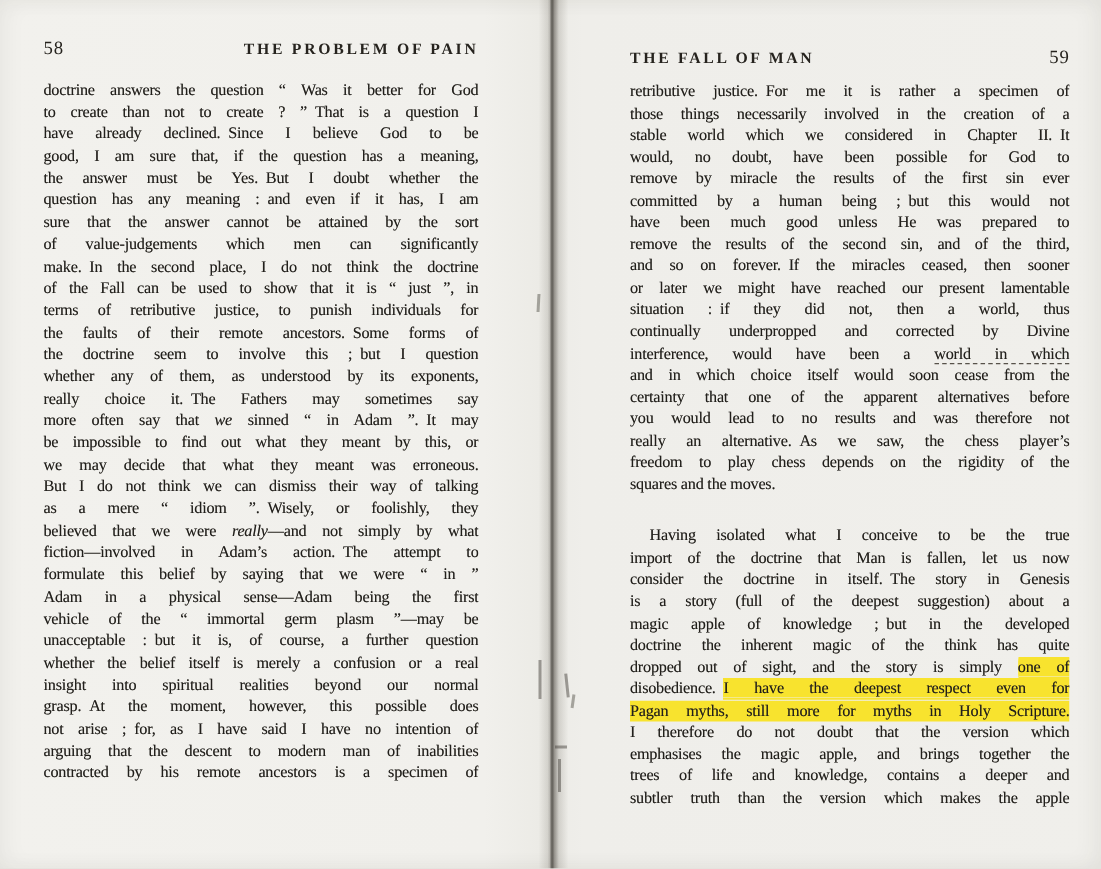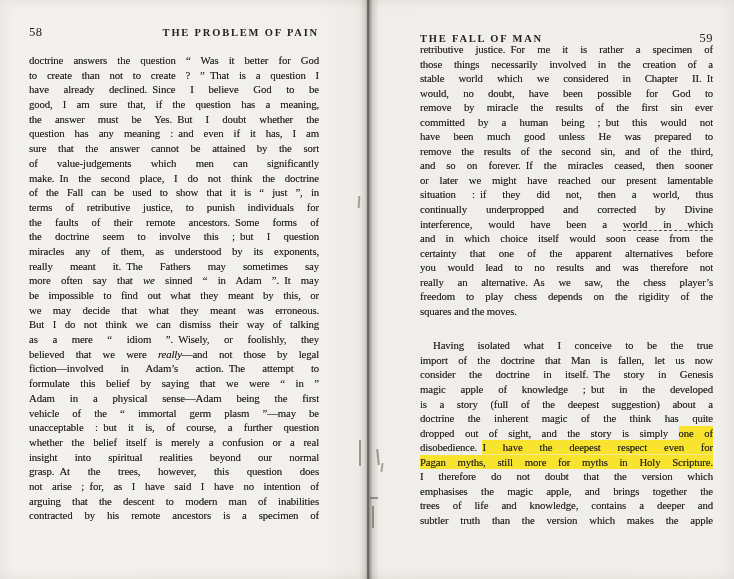--- a/index.html
+++ b/index.html
@@ -30,21 +30,21 @@
   .running-header{
     font-size:10.5px;font-weight:bold;letter-spacing:1.8px;white-space:nowrap;
   }
   .page-number{font-size:12.5px;letter-spacing:.5px;}
   .text-column{
     position:absolute;color:#211f1b;
     font-size:10.8px;letter-spacing:-0.15px;
     text-shadow:0 0 .4px rgba(45,42,36,.55);
   }
   .text-column.left{left:29px;top:53px;width:290px;}
-  .text-column.right{left:420px;top:42px;width:293px;}
+  .text-column.right{left:420px;top:54px;width:293px;}
   .text-column.left .line{height:14.7px;line-height:14.7px;}
   .text-column.right .line{height:14.55px;line-height:14.55px;}
   .line{
     text-align:justify;text-align-last:justify;
     overflow:hidden;white-space:normal;
   }
   .line.endpara{text-align-last:left;}
   .line.indent{text-indent:13px;}
   .line.gap{margin-top:20px;}
   .it{font-style:italic;}
@@ -71,36 +71,36 @@
       <div class="line"><span>good, I am sure that, if the question has a meaning,</span></div>
       <div class="line"><span>the answer must be Yes. But I doubt whether the</span></div>
       <div class="line"><span>question has any meaning : and even if it has, I am</span></div>
       <div class="line"><span>sure that the answer cannot be attained by the sort</span></div>
       <div class="line"><span>of value-judgements which men can significantly</span></div>
       <div class="line"><span>make. In the second place, I do not think the doctrine</span></div>
       <div class="line"><span>of the Fall can be used to show that it is “ just ”, in</span></div>
       <div class="line"><span>terms of retributive justice, to punish individuals for</span></div>
       <div class="line"><span>the faults of their remote ancestors. Some forms of</span></div>
       <div class="line"><span>the doctrine seem to involve this ; but I question</span></div>
-      <div class="line"><span>miracles any of them, as understood by its exponents,</span></div>
-      <div class="line"><span>really meant it. The Fathers may sometimes say</span></div>
+      <div class="line"><span>whether any of them, as understood by its exponents,</span></div>
+      <div class="line"><span>really choice it. The Fathers may sometimes say</span></div>
       <div class="line"><span>more often say that </span><span class="it">we</span><span> sinned “ in Adam ”. It may</span></div>
       <div class="line"><span>be impossible to find out what they meant by this, or</span></div>
       <div class="line"><span>we may decide that what they meant was erroneous.</span></div>
       <div class="line"><span>But I do not think we can dismiss their way of talking</span></div>
       <div class="line"><span>as a mere “ idiom ”. Wisely, or foolishly, they</span></div>
-      <div class="line"><span>believed that we were </span><span class="it">really</span><span>—and not those by legal</span></div>
+      <div class="line"><span>believed that we were </span><span class="it">really</span><span>—and not simply by what</span></div>
       <div class="line"><span>fiction—involved in Adam’s action. The attempt to</span></div>
       <div class="line"><span>formulate this belief by saying that we were “ in ”</span></div>
       <div class="line"><span>Adam in a physical sense—Adam being the first</span></div>
       <div class="line"><span>vehicle of the “ immortal germ plasm ”—may be</span></div>
       <div class="line"><span>unacceptable : but it is, of course, a further question</span></div>
       <div class="line"><span>whether the belief itself is merely a confusion or a real</span></div>
       <div class="line"><span>insight into spiritual realities beyond our normal</span></div>
-      <div class="line"><span>grasp. At the trees, however, this question does</span></div>
+      <div class="line"><span>grasp. At the moment, however, this possible does</span></div>
       <div class="line"><span>not arise ; for, as I have said I have no intention of</span></div>
       <div class="line"><span>arguing that the descent to modern man of inabilities</span></div>
       <div class="line"><span>contracted by his remote ancestors is a specimen of</span></div>
     </div>
 
   <div class="header-row right">
     <span class="running-header">THE FALL OF MAN</span>
     <span class="page-number">59</span>
   </div>
   <div class="text-column right">
@@ -119,22 +119,22 @@
       <div class="line"><span>interference, would have been a </span><span class="ul">world in which</span></div>
       <div class="line"><span>and in which choice itself would soon cease from the</span></div>
       <div class="line"><span>certainty that one of the apparent alternatives before</span></div>
       <div class="line"><span>you would lead to no results and was therefore not</span></div>
       <div class="line"><span>really an alternative. As we saw, the chess player’s</span></div>
       <div class="line"><span>freedom to play chess depends on the rigidity of the</span></div>
       <div class="line endpara"><span>squares and the moves.</span></div>
       <div class="line indent gap"><span>Having isolated what I conceive to be the true</span></div>
       <div class="line"><span>import of the doctrine that Man is fallen, let us now</span></div>
       <div class="line"><span>consider the doctrine in itself. The story in Genesis</span></div>
+      <div class="line"><span>is a story (full of the deepest suggestion) about a</span></div>
       <div class="line"><span>magic apple of knowledge ; but in the developed</span></div>
-      <div class="line"><span>is a story (full of the deepest suggestion) about a</span></div>
       <div class="line"><span>doctrine the inherent magic of the think has quite</span></div>
       <div class="line"><span>dropped out of sight, and the story is simply </span><span class="hl">one of</span></div>
       <div class="line"><span>disobedience. </span><span class="hl">I have the deepest respect even for</span></div>
       <div class="line"><span class="hl">Pagan myths, still more for myths in Holy Scripture.</span></div>
       <div class="line"><span>I therefore do not doubt that the version which</span></div>
       <div class="line"><span>emphasises the magic apple, and brings together the</span></div>
       <div class="line"><span>trees of life and knowledge, contains a deeper and</span></div>
       <div class="line"><span>subtler truth than the version which makes the apple</span></div>
     </div>
 

